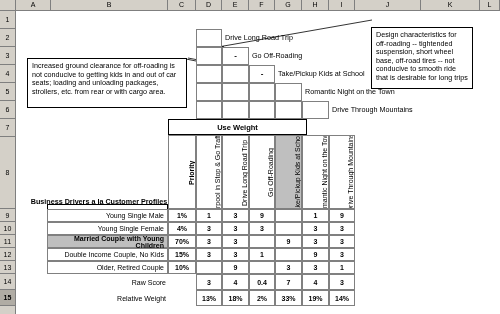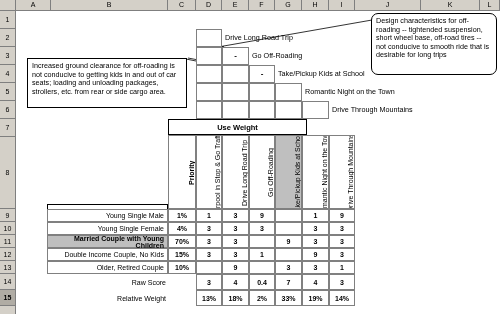--- a/index.html
+++ b/index.html
@@ -262,20 +262,21 @@
   <div class="vcell gray" style="left:275px;top:135px;width:27px;height:74px;">
     <span class="vrot">Take/Pickup Kids at School</span>
   </div>
   <div class="vcell" style="left:302px;top:135px;width:27px;height:74px;">
     <span class="vrot">Romantic Night on the Town</span>
   </div>
   <div class="vcell" style="left:329px;top:135px;width:26px;height:74px;">
     <span class="vrot">Drive Through Mountains</span>
   </div>
 
+  <div class="hdr-drivers" style="left:30px;top:197px;width:138px;">Business Drivers a la Customer Profiles</div>
 
   <div class="profile-label" style="left:47px;top:209px;width:121px;height:13px;">Young Single Male</div>
   <div class="cell prio" style="left:168px;top:209px;width:28px;height:13px;">1%</div>
   <div class="cell" style="left:196px;top:209px;width:26px;height:13px;">1</div>
   <div class="cell" style="left:222px;top:209px;width:27px;height:13px;">3</div>
   <div class="cell" style="left:249px;top:209px;width:26px;height:13px;">9</div>
   <div class="cell" style="left:275px;top:209px;width:27px;height:13px;"></div>
   <div class="cell" style="left:302px;top:209px;width:27px;height:13px;">1</div>
   <div class="cell" style="left:329px;top:209px;width:26px;height:13px;">9</div>
 
@@ -324,17 +325,17 @@
   <div class="cell" style="left:329px;top:274px;width:26px;height:16px;">3</div>
 
   <div class="score-label" style="left:47px;top:290px;width:119px;height:16px;">Relative Weight</div>
   <div class="cell" style="left:196px;top:290px;width:26px;height:16px;">13%</div>
   <div class="cell" style="left:222px;top:290px;width:27px;height:16px;">18%</div>
   <div class="cell" style="left:249px;top:290px;width:26px;height:16px;">2%</div>
   <div class="cell" style="left:275px;top:290px;width:27px;height:16px;">33%</div>
   <div class="cell" style="left:302px;top:290px;width:27px;height:16px;">19%</div>
   <div class="cell" style="left:329px;top:290px;width:26px;height:16px;">14%</div>
 
-  <div class="callout" style="left:27px;top:58px;width:160px;height:50px;">Increased ground clearance for off-roading is not conducive to getting kids in and out of car seats; loading and unloading packages, strollers, etc. from rear or side cargo area.</div>
-
-  <div class="callout" style="left:371px;top:13px;width:126px;height:62px;border-radius:7px;">Design characteristics for off-roading -- tightended suspension, short wheel base, off-road tires -- not conducive to smooth ride that is desirable for long trips</div>
+  <div class="callout" style="left:27px;top:58px;width:160px;height:50px;">Increased ground clearance for off-roading is not conducive to getting kids in and out of car seats; loading and unloading packages, strollers, etc. from rear or with cargo area.</div>
+
+  <div class="callout" style="left:371px;top:27px;width:102px;height:62px;">Design characteristics for off-roading -- tightended suspension, short wheel base, off-road tires -- not conducive to smooth ride that is desirable for long trips</div>
 
 </div>
 
 </body></html>

